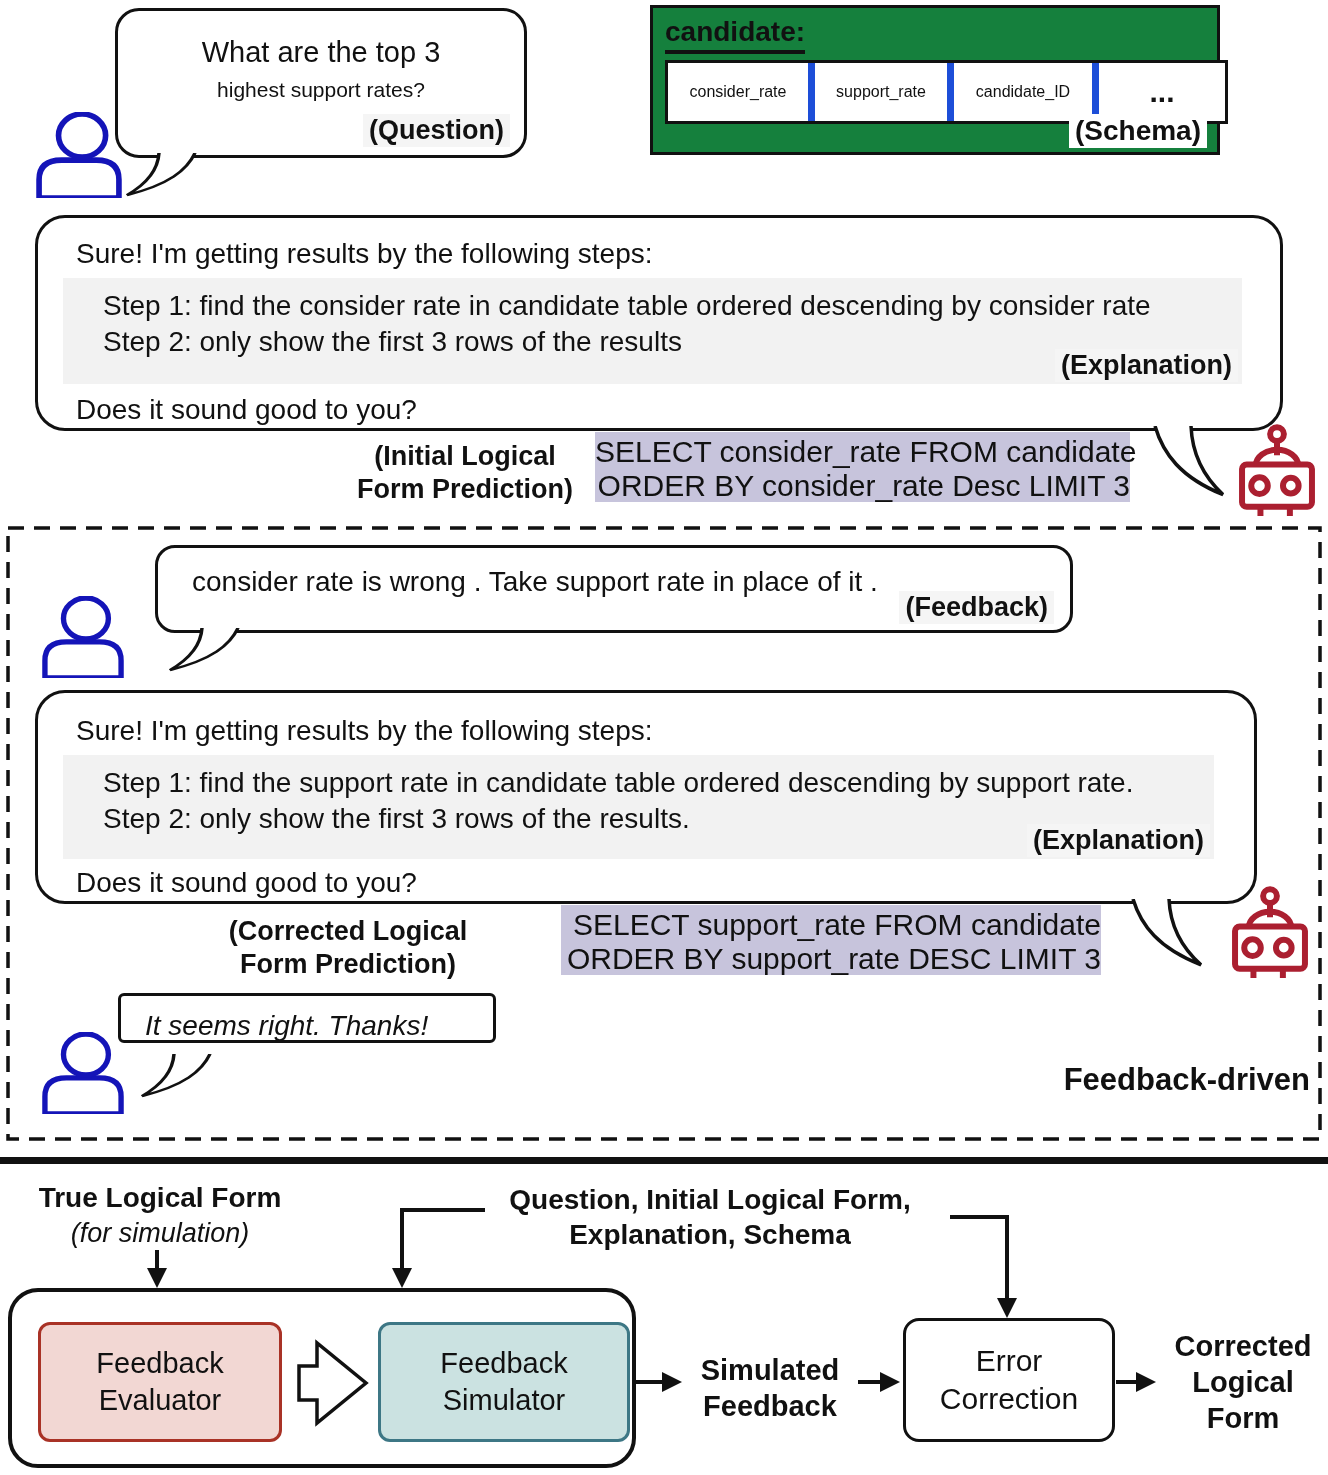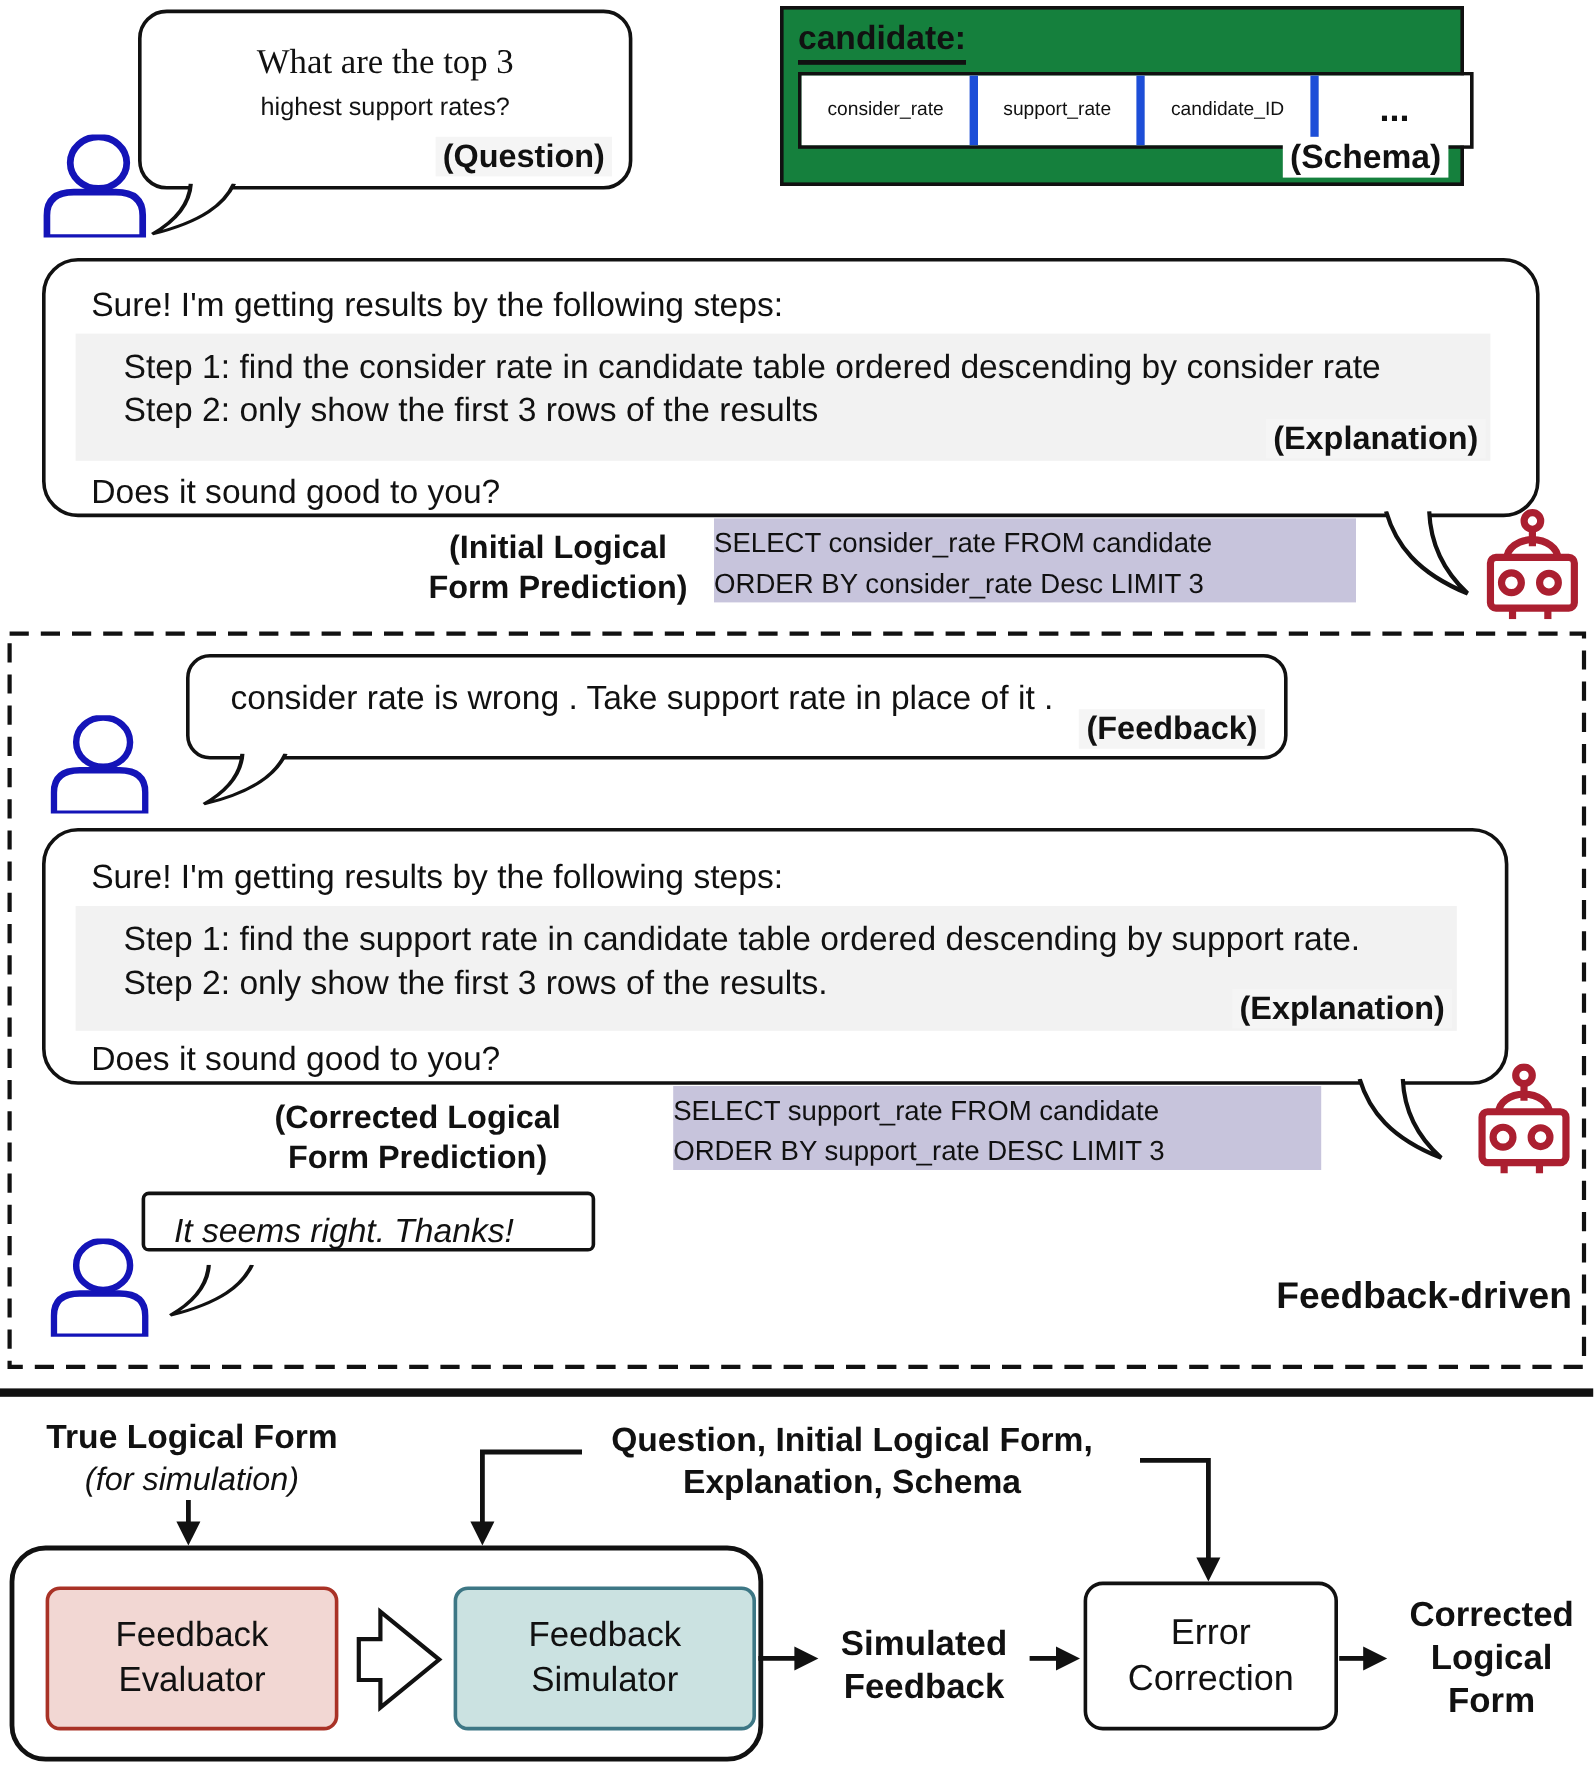--- a/index.html
+++ b/index.html
@@ -11,22 +11,22 @@
   .bubble{
     position:absolute;background:#fff;border:3px solid #111;box-sizing:border-box;
   }
   .btext{font-size:28px;color:#111;white-space:nowrap;}
   .tag{
     font-weight:bold;font-size:27px;background:var(--label_bg);padding:1px 6px;white-space:nowrap;
   }
   .stepsbox{position:absolute;background:var(--step_bg);}
   .steps-line{position:absolute;font-size:28px;white-space:nowrap;}
   .sqlbox{
-    position:absolute;background:var(--sql_bg);text-align:left;
-    font-size:23px;line-height:34px;padding-top:3px;box-sizing:border-box;white-space:nowrap;
+    position:absolute;background:var(--sql_bg);text-align:right;
+    font-size:30px;line-height:34px;padding-top:3px;box-sizing:border-box;white-space:nowrap;
   }
   .formlabel{
     position:absolute;font-weight:bold;font-size:27px;line-height:33px;text-align:center;white-space:nowrap;
   }
   .schema-panel{position:absolute;border:3px solid #111;background:#15803d;box-sizing:border-box;}
   .schema-title{position:absolute;font-weight:bold;font-size:28px;border-bottom:4px solid #111;padding-bottom:2px;}
   .schema-row{position:absolute;display:flex;border:3px solid #111;}
   .schema-cell{
     border-right:7px solid #1d4ed8;height:58px;display:flex;align-items:center;justify-content:center;
     font-size:16px;background:#fff;white-space:nowrap;
@@ -49,21 +49,21 @@
   .user-svg path,.user-svg ellipse{stroke:var(--user_blue);}
   .robot-svg circle,.robot-svg rect,.robot-svg path,.robot-svg line{stroke:var(--robot_red);}
   .tail-svg path{fill:#fff;stroke:#111;stroke-width:3.5;}
 </style>
 </head>
 <body>
 
 <div class="canvas">
 
   <div class="bubble" style="left:115px;top:8px;width:412px;height:150px;border-radius:24px;">
-    <div class="btext abs" style="left:0;top:22px;width:100%;text-align:center;font-size:29px;line-height:38px;font-family:Liberation Serif, serif;">What are the top 3</div>
+    <div class="btext abs" style="left:0;top:22px;width:100%;text-align:center;font-size:29px;line-height:38px;">What are the top 3</div>
     <div class="btext abs" style="left:0;top:60px;width:100%;text-align:center;font-size:21px;line-height:38px;">highest support rates?</div>
     <div class="tag abs" style="right:14px;bottom:8px;">(Question)</div>
   </div>
   <svg class="tail-svg abs" style="left:125px;top:153px;" width="100" height="46" viewBox="0 0 100 70" preserveAspectRatio="none">
     <path d="M 34,0 C 33,24 24,45 2,64 C 44,48 62,26 70,0"></path>
   </svg>
   <svg class="user-svg abs" style="left:36px;top:112px;" width="86" height="86" viewBox="0 0 84 84">
     <path d="M3,84 L3,66 Q3,47 25,47 L59,47 Q81,47 81,66 L81,84 Z" fill="#fff" stroke-width="5.5"></path>
     <ellipse cx="45" cy="23" rx="23" ry="21" fill="#fff" stroke-width="5.5"></ellipse>
   </svg>

